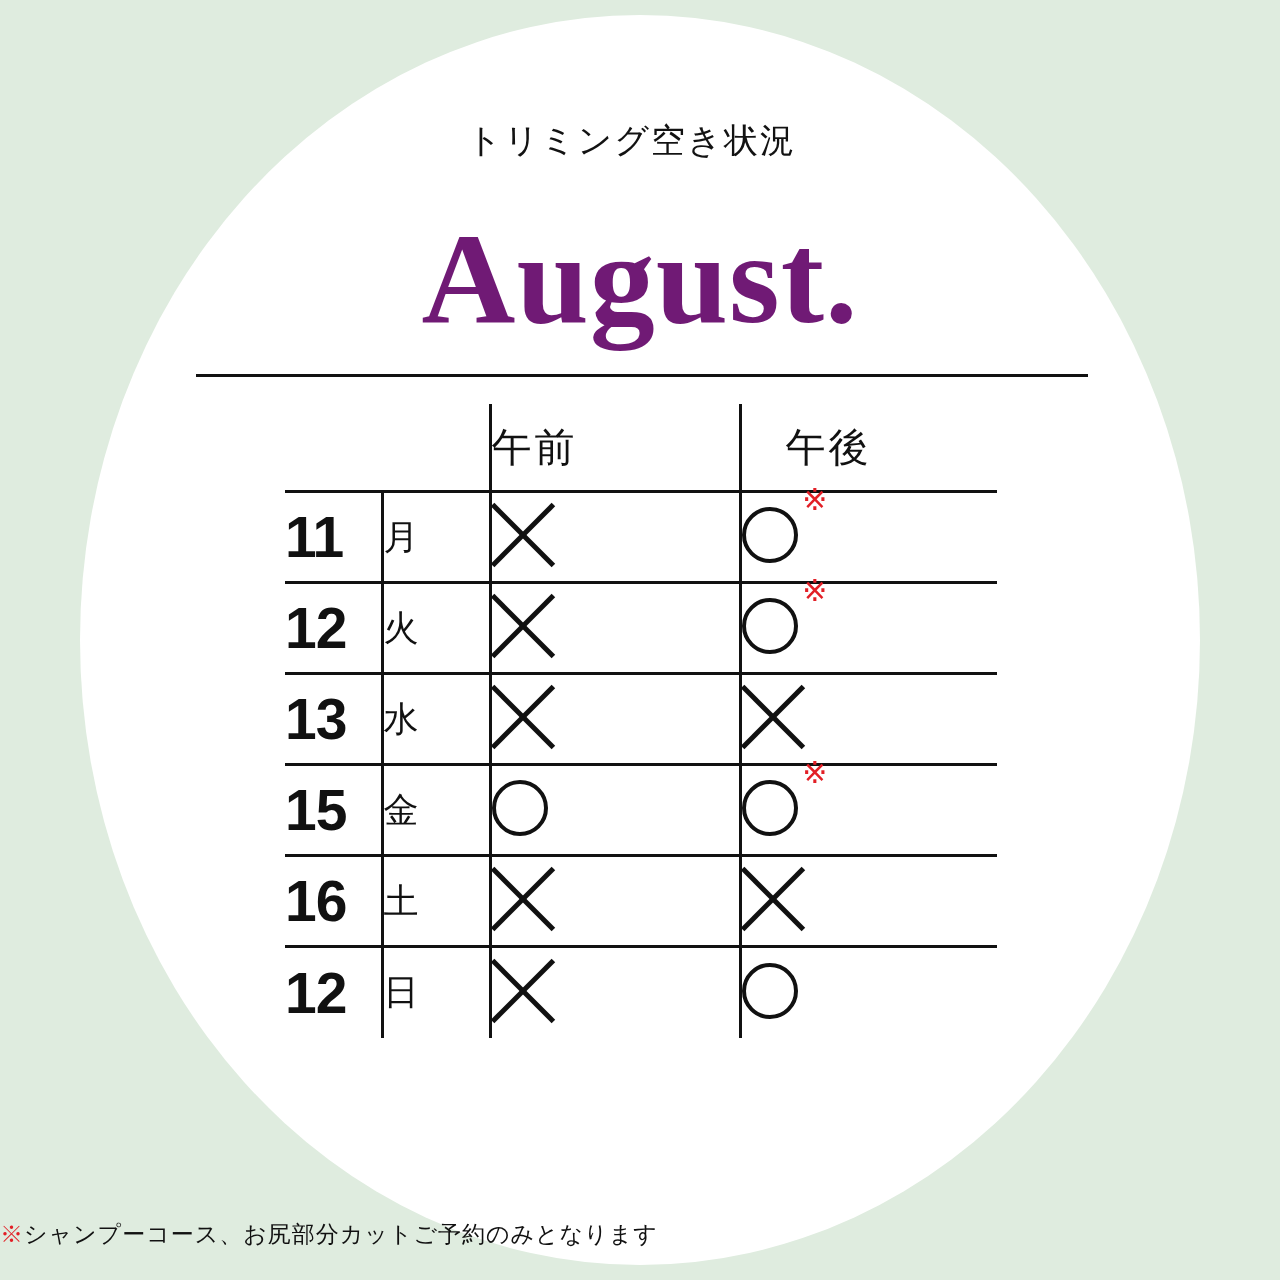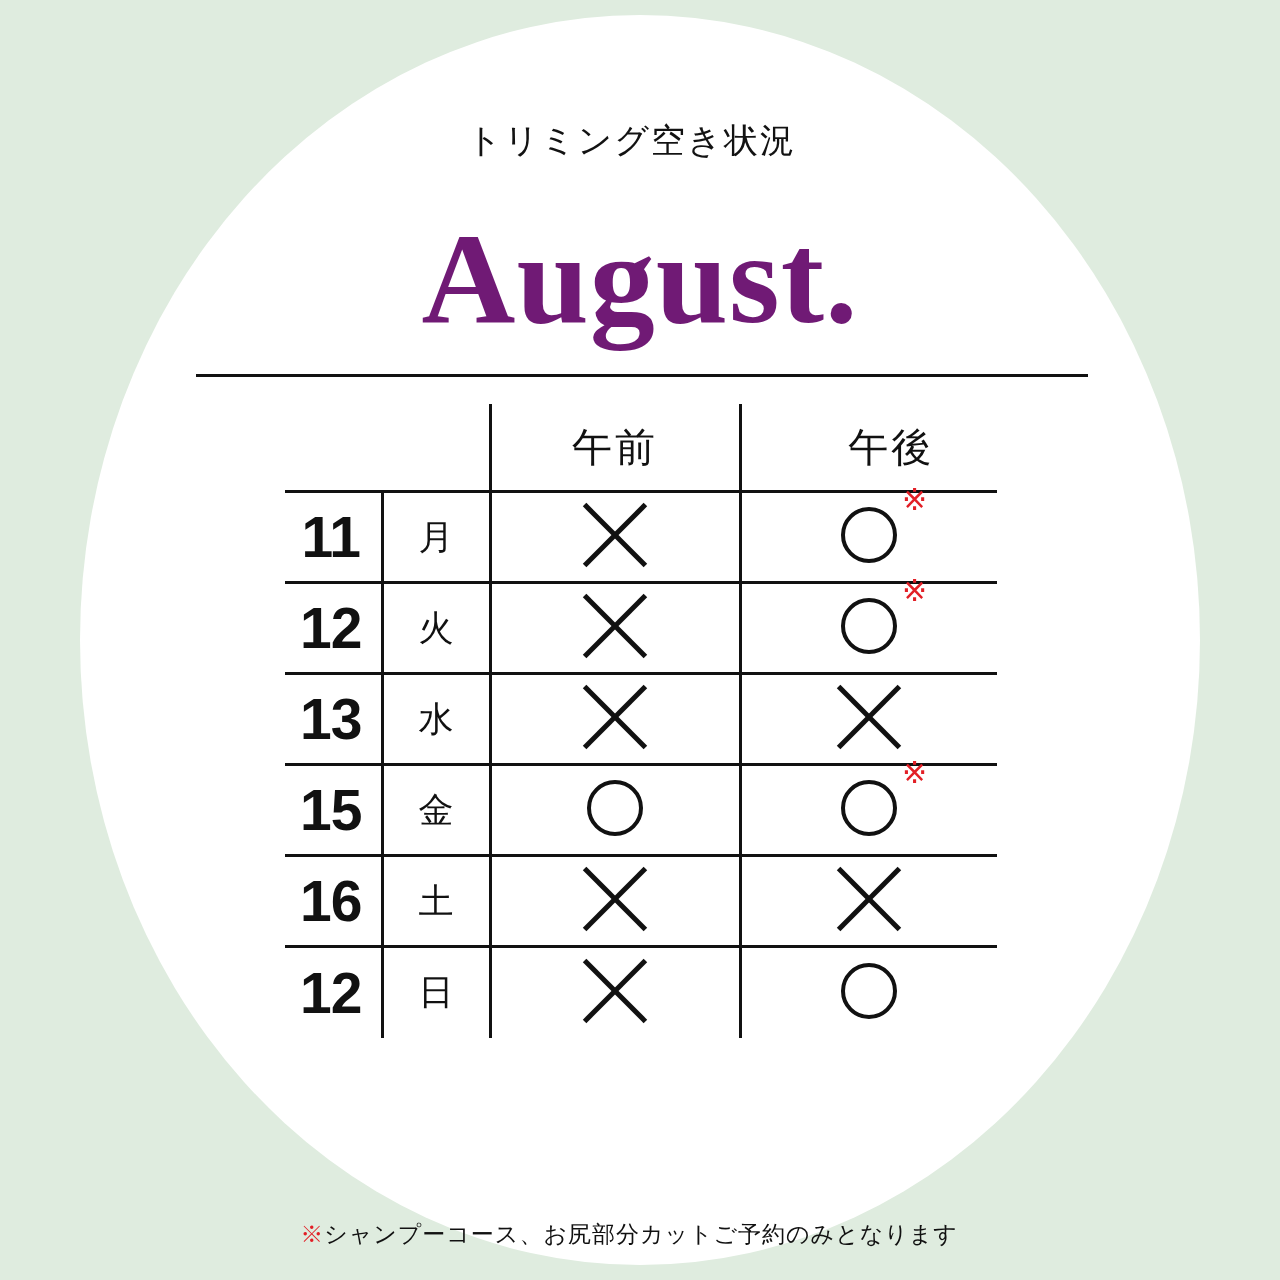--- a/index.html
+++ b/index.html
@@ -75,21 +75,21 @@
     border-collapse: collapse;
     font-family: "DejaVu Serif", serif;
   }
   .cal col.c-day { width: 97px; }
   .cal col.c-dow { width: 108px; }
   .cal col.c-am  { width: 250px; }
   .cal col.c-pm  { width: 257px; }
 
   .cal th, .cal td {
     padding: 0;
-    text-align: center;
+    text-align: left;
     vertical-align: middle;
     color: #111;
   }
   .cal thead th {
     height: 86px;
     font-size: 40px;
     font-weight: 400;
     letter-spacing: 3px;
   }
   .cal thead th.blank { font-size: 0; }
@@ -158,21 +158,20 @@
     font-size: 30px;
     font-family: "DejaVu Sans", sans-serif;
     line-height: 1;
   }
 
   .footnote {
     position: absolute;
     left: 0;
     bottom: 30px;
     width: 1280px;
-    text-align: center;
     padding-right: 22px;
     box-sizing: border-box;
     font-family: "DejaVu Serif", serif;
     font-size: 23px;
     letter-spacing: 1px;
     color: #111;
   }
   .footnote .fn-star { color: #e21f26; }
 </style>
 </head>

